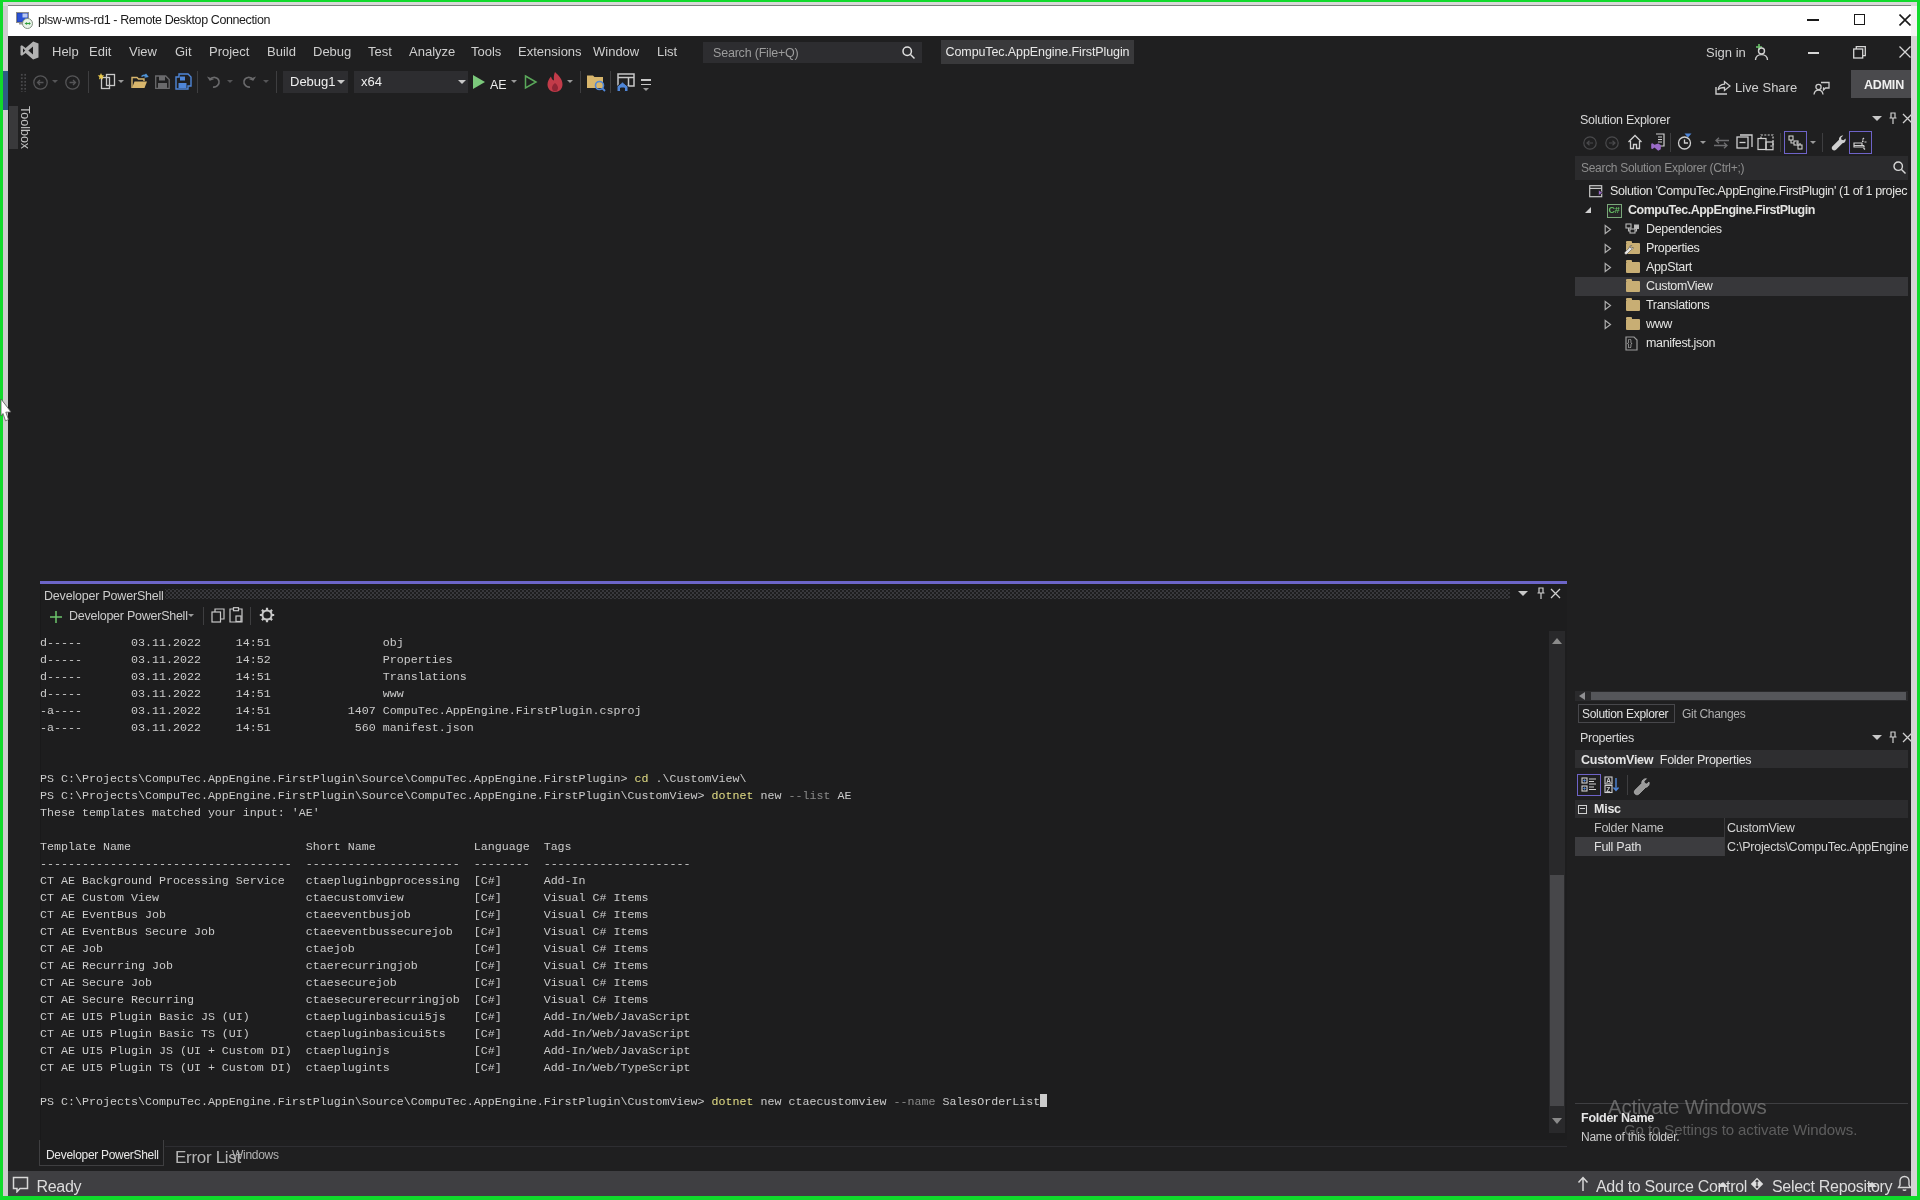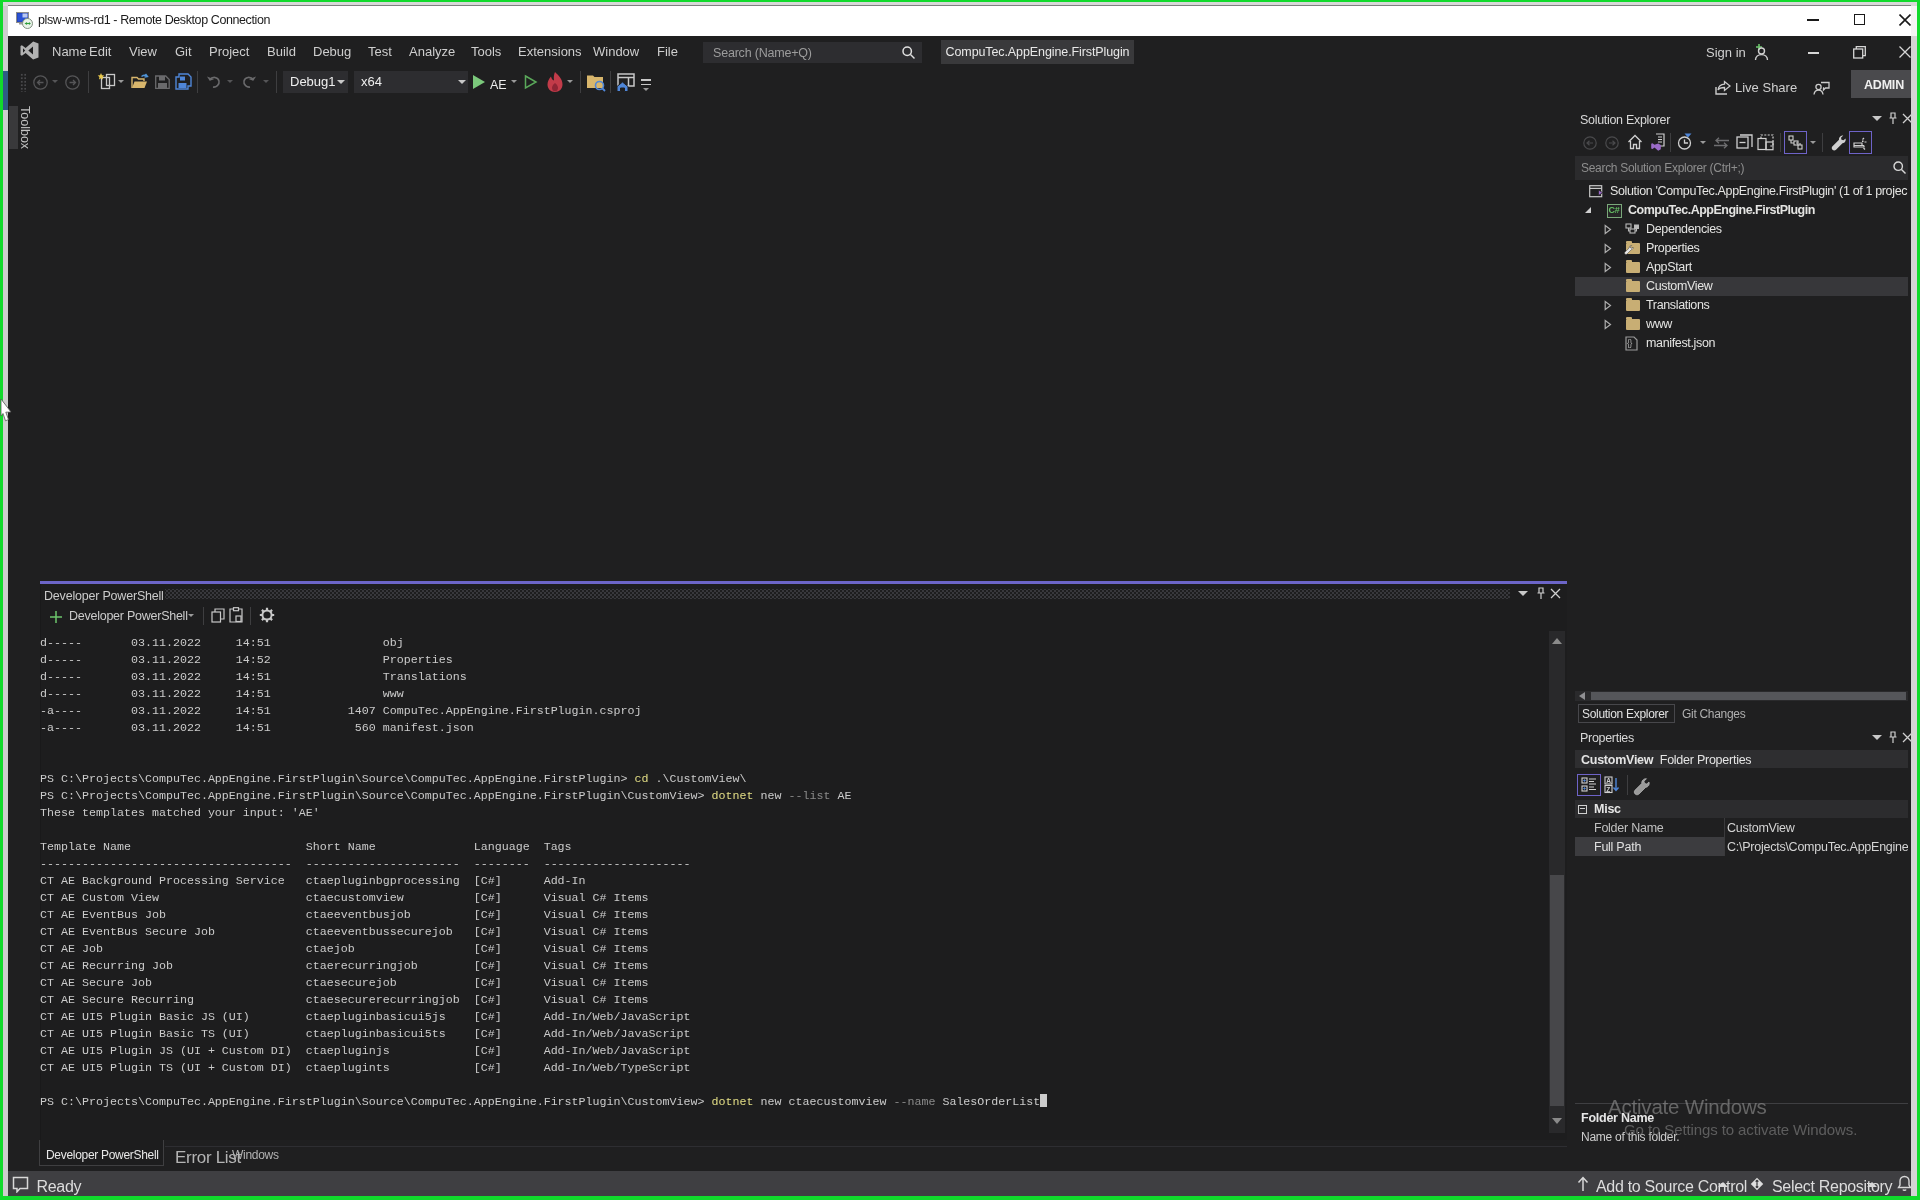--- a/index.html
+++ b/index.html
@@ -70,35 +70,35 @@
   <div class="abs" style="left:1807px;top:19px;width:12px;height:1.6px;background:#1a1a1a"></div>
   <div class="abs" style="left:1854px;top:14px;width:11px;height:11px;border:1.6px solid #1a1a1a"></div>
   <svg class="abs" style="left:1899px;top:14px" width="12" height="12" viewBox="0 0 12 12">
       <path d="M0.5 0.5 L11.5 11.5 M11.5 0.5 L0.5 11.5" stroke="#1a1a1a" stroke-width="1.6"></path>
     </svg>
 
   <svg class="abs" style="left:20px;top:41px" width="19" height="19" viewBox="0 0 19 19">
     <path d="M13.2 0.5 L18.5 2.6 V16.4 L13.1 18.5 L5.6 11.9 L1.9 14.8 L0.5 14.1 V4.9 L1.9 4.2 L5.6 7.1 Z M3 7.3 V11.7 L5.2 9.5 Z M8.3 9.5 L13 13.6 V5.4 Z" fill="#b2b2b2"></path>
   </svg>
 
-  <div class="menuitem" style="left:52px">Name</div>
+  <div class="menuitem" style="left:52px">Help</div>
   <div class="menuitem" style="left:89px">Edit</div>
   <div class="menuitem" style="left:129px">View</div>
   <div class="menuitem" style="left:175px">Git</div>
   <div class="menuitem" style="left:209px">Project</div>
   <div class="menuitem" style="left:267px">Build</div>
   <div class="menuitem" style="left:313px">Debug</div>
   <div class="menuitem" style="left:368px">Test</div>
   <div class="menuitem" style="left:409px">Analyze</div>
   <div class="menuitem" style="left:471px">Tools</div>
   <div class="menuitem" style="left:518px">Extensions</div>
   <div class="menuitem" style="left:593px">Window</div>
-  <div class="menuitem" style="left:657px">File</div>
+  <div class="menuitem" style="left:657px">List</div>
   <div class="abs" id="searchbox">
-      <span>Search (Name+Q)</span>
+      <span>Search (File+Q)</span>
     </div>
   <svg class="abs" style="left:901px;top:45px" width="15" height="15" viewBox="0 0 15 15">
       <circle cx="6.2" cy="6.2" r="4.2" fill="none" stroke="#e0e0e0" stroke-width="1.5"></circle>
       <path d="M9.5 9.5 L13.5 13.5" stroke="#e0e0e0" stroke-width="1.5"></path>
     </svg>
   <div class="abs" id="plugtitle">CompuTec.AppEngine.FirstPlugin</div>
   <div class="abs" id="signin">Sign in</div>
 
   <svg class="abs" style="left:1751px;top:43px" width="18" height="18" viewBox="0 0 18 18">
     <path d="M5 4 h6 M8 1 v6" stroke="#6cc56c" stroke-width="1.6"></path>

